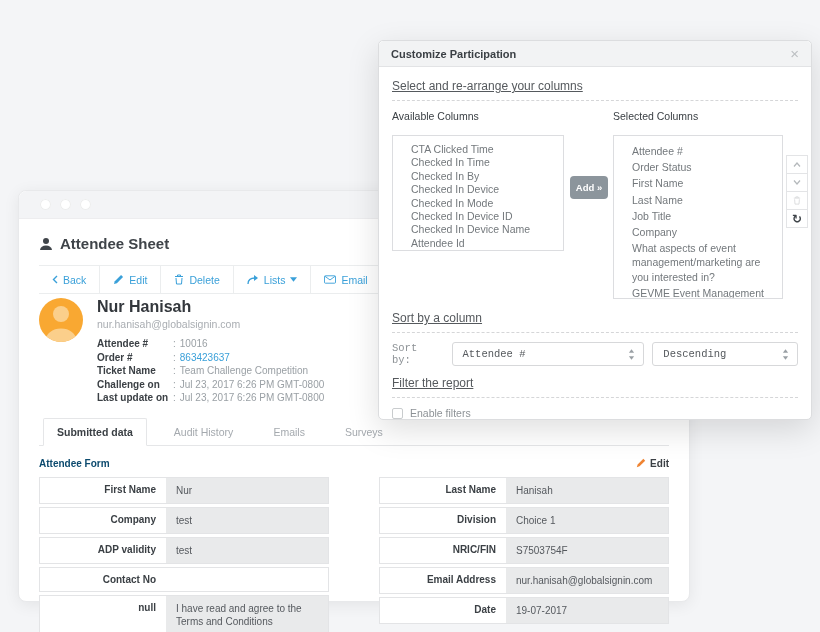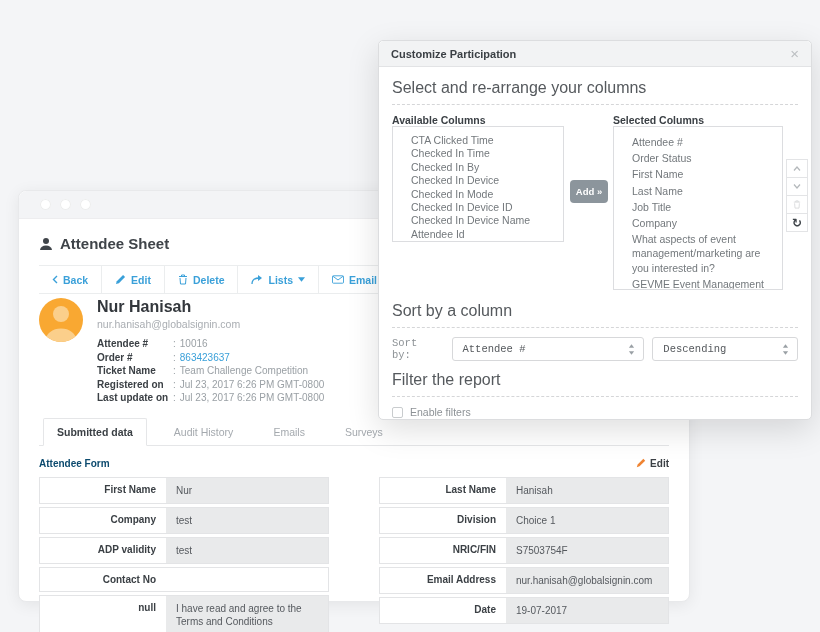--- a/index.html
+++ b/index.html
@@ -25,21 +25,21 @@
   }
   .dot { width:11px; height:11px; border-radius:50%; background:#fff; box-shadow:inset 0 0 0 1px #eceded; }
   .sheet-body { padding:0 20px; }
   .sheet-title { margin-top:16px; display:flex; align-items:center; gap:7px;
     font-size:15px; font-weight:700; color:#3f4449; }
   .toolbar {
     margin-top:13px; display:flex; border-top:1px solid #ebedee; border-bottom:1px solid #ebedee;
   }
   .tb-btn {
     display:flex; align-items:center; gap:5px; padding:0 13px; height:27px;
-    font-size:10.5px; font-weight:700; color:#3aa0d9; border-right:1px solid #ebedee; cursor:pointer;
+    font-size:10.5px; font-weight:400; color:#3aa0d9; border-right:1px solid #ebedee; cursor:pointer;
     background:#fff;
   }
   .tb-caret-only { padding:0 10px; }
 
   .profile { margin-top:4px; display:flex; }
   .avatar { width:44px; height:44px; border-radius:50%; background:#f9a832; overflow:hidden; flex:none; }
   .profile-info { margin-left:14px; }
   .p-name { font-size:16px; font-weight:700; color:#33373c; }
   .p-email { font-size:10.5px; color:#a9adb2; margin:2px 0 7px; }
   .detail-row { display:flex; font-size:10px; line-height:13.6px; }
@@ -72,25 +72,25 @@
     background:#fff; border:1px solid #dcdddf; border-radius:5px;
     box-shadow:0 10px 32px rgba(0,0,0,.13);
   }
   .modal-header {
     height:26px; background:#f2f3f4; border-bottom:1px solid #e2e3e5; border-radius:5px 5px 0 0;
     display:flex; align-items:center; justify-content:space-between; padding:0 12px;
   }
   .modal-title { font-size:11px; font-weight:700; color:#3b4045; }
   .modal-close { font-size:15px; color:#bcbfc2; cursor:pointer; line-height:1; }
   .modal-body { padding:8px 13px 10px; }
-  .section-h { font-size:16px; font-weight:400; color:#55595d; margin:4px 0 7px; }
+  .section-h { font-size:12px; font-weight:400; color:#55595d; margin:4px 0 7px;text-decoration:underline; }
   .dashed { border-bottom:1px dashed #d5d6d8; margin-bottom:9px; }
 
   .columns-area { display:flex; align-items:flex-start; }
-  .col-label { font-size:10.5px; font-weight:700; color:#3b4045; margin-bottom:0; }
+  .col-label { font-size:10.5px; font-weight:400; color:#3b4045; margin-bottom:13px; }
   .listbox { border:1px solid #dcdde0; padding:7px 0; overflow:hidden; list-style:none; background:#fff; }
   .listbox li { font-size:10.5px; color:#73787c; line-height:13.4px; padding:0 8px 0 18px; cursor:pointer; }
   .available-box { width:172px; height:116px; }
   .selected-box { width:170px; height:164px; }
   .selected-box li { line-height:14.2px; padding-top:1px; padding-bottom:1px; }
   .add-btn {
     margin:66px 5px 0 6px; width:38px; height:23px; background:#8c959c; border:none; border-radius:4px;
     color:#fff; font-size:9.5px; font-weight:700; display:flex; align-items:center; justify-content:center;
     cursor:pointer; flex:none;
   }
@@ -223,21 +223,21 @@
           <span class="detail-label">Order #</span>
           <span class="detail-sep">:</span>
           <span class="detail-value link">863423637</span>
         </div>
         <div class="detail-row">
           <span class="detail-label">Ticket Name</span>
           <span class="detail-sep">:</span>
           <span class="detail-value">Team Challenge Competition</span>
         </div>
         <div class="detail-row">
-          <span class="detail-label">Registered on</span>
+          <span class="detail-label">Challenge on</span>
           <span class="detail-sep">:</span>
           <span class="detail-value">Jul 23, 2017 6:26 PM GMT-0800</span>
         </div>
         <div class="detail-row">
           <span class="detail-label">Last update on</span>
           <span class="detail-sep">:</span>
           <span class="detail-value">Jul 23, 2017 6:26 PM GMT-0800</span>
         </div>
       </div>
     </div>

